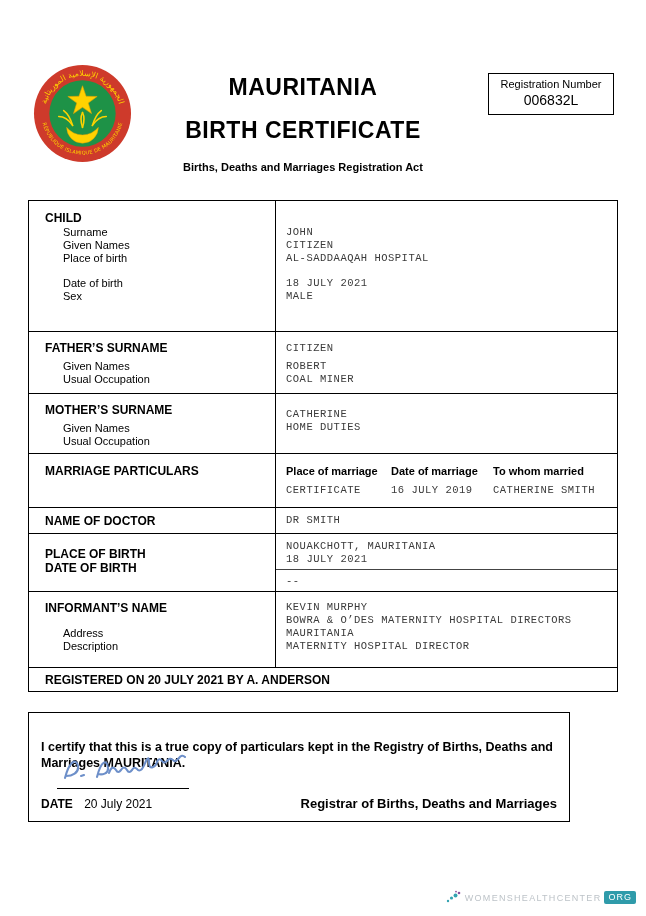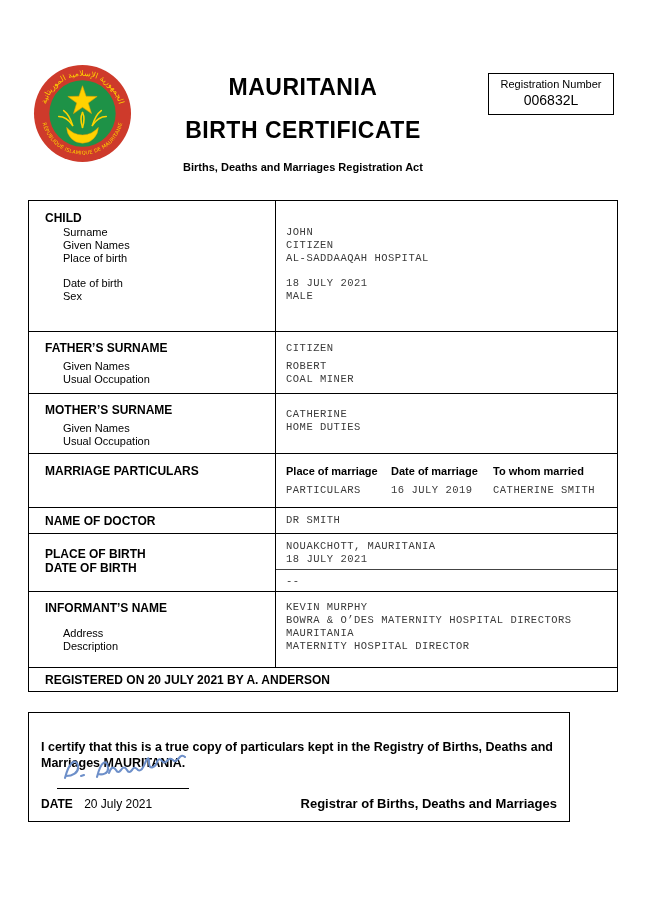--- a/index.html
+++ b/index.html
@@ -181,21 +181,21 @@
 
     <div class="t-row row-marriage">
       <div class="cell-l">
         <div class="sec-title pad-title">MARRIAGE PARTICULARS</div>
       </div>
       <div class="cell-r">
         <div class="m-cols">
           <div class="m-head">Place of marriage</div>
           <div class="m-head">Date of marriage</div>
           <div class="m-head">To whom married</div>
-          <div class="mono m-val">PARTICULARS</div>
+          <div class="mono m-val">CERTIFICATE</div>
           <div class="mono m-val">16 JULY 2019</div>
           <div class="mono m-val">CATHERINE SMITH</div>
         </div>
       </div>
     </div>
 
     <div class="t-row row-doctor">
       <div class="cell-l">
         <div class="sec-title">NAME OF DOCTOR</div>
       </div>
@@ -256,14 +256,25 @@
 
     <div class="cert-bottom">
       <div class="date-wrap">
         <span class="date-label">DATE</span>
         <span>20 July 2021</span>
       </div>
       <div class="registrar">Registrar of Births, Deaths and Marriages</div>
     </div>
   </div>
 
+  <div class="watermark">
+    <svg width="17" height="15" viewBox="0 0 17 15">
+      <circle cx="3" cy="11" r="1.2" fill="#35a3b1"></circle>
+      <circle cx="6.5" cy="8" r="1.6" fill="#35a3b1"></circle>
+      <circle cx="10.5" cy="5.5" r="2" fill="#35a3b1"></circle>
+      <circle cx="14" cy="3" r="1.3" fill="#8a4f9e"></circle>
+      <circle cx="11" cy="1.6" r="0.9" fill="#8a4f9e"></circle>
+    </svg>
+    <span class="wm-text">WOMENSHEALTHCENTER</span>
+    <span class="wm-badge">ORG</span>
+  </div>
 
 </div>
 
 </body></html>

